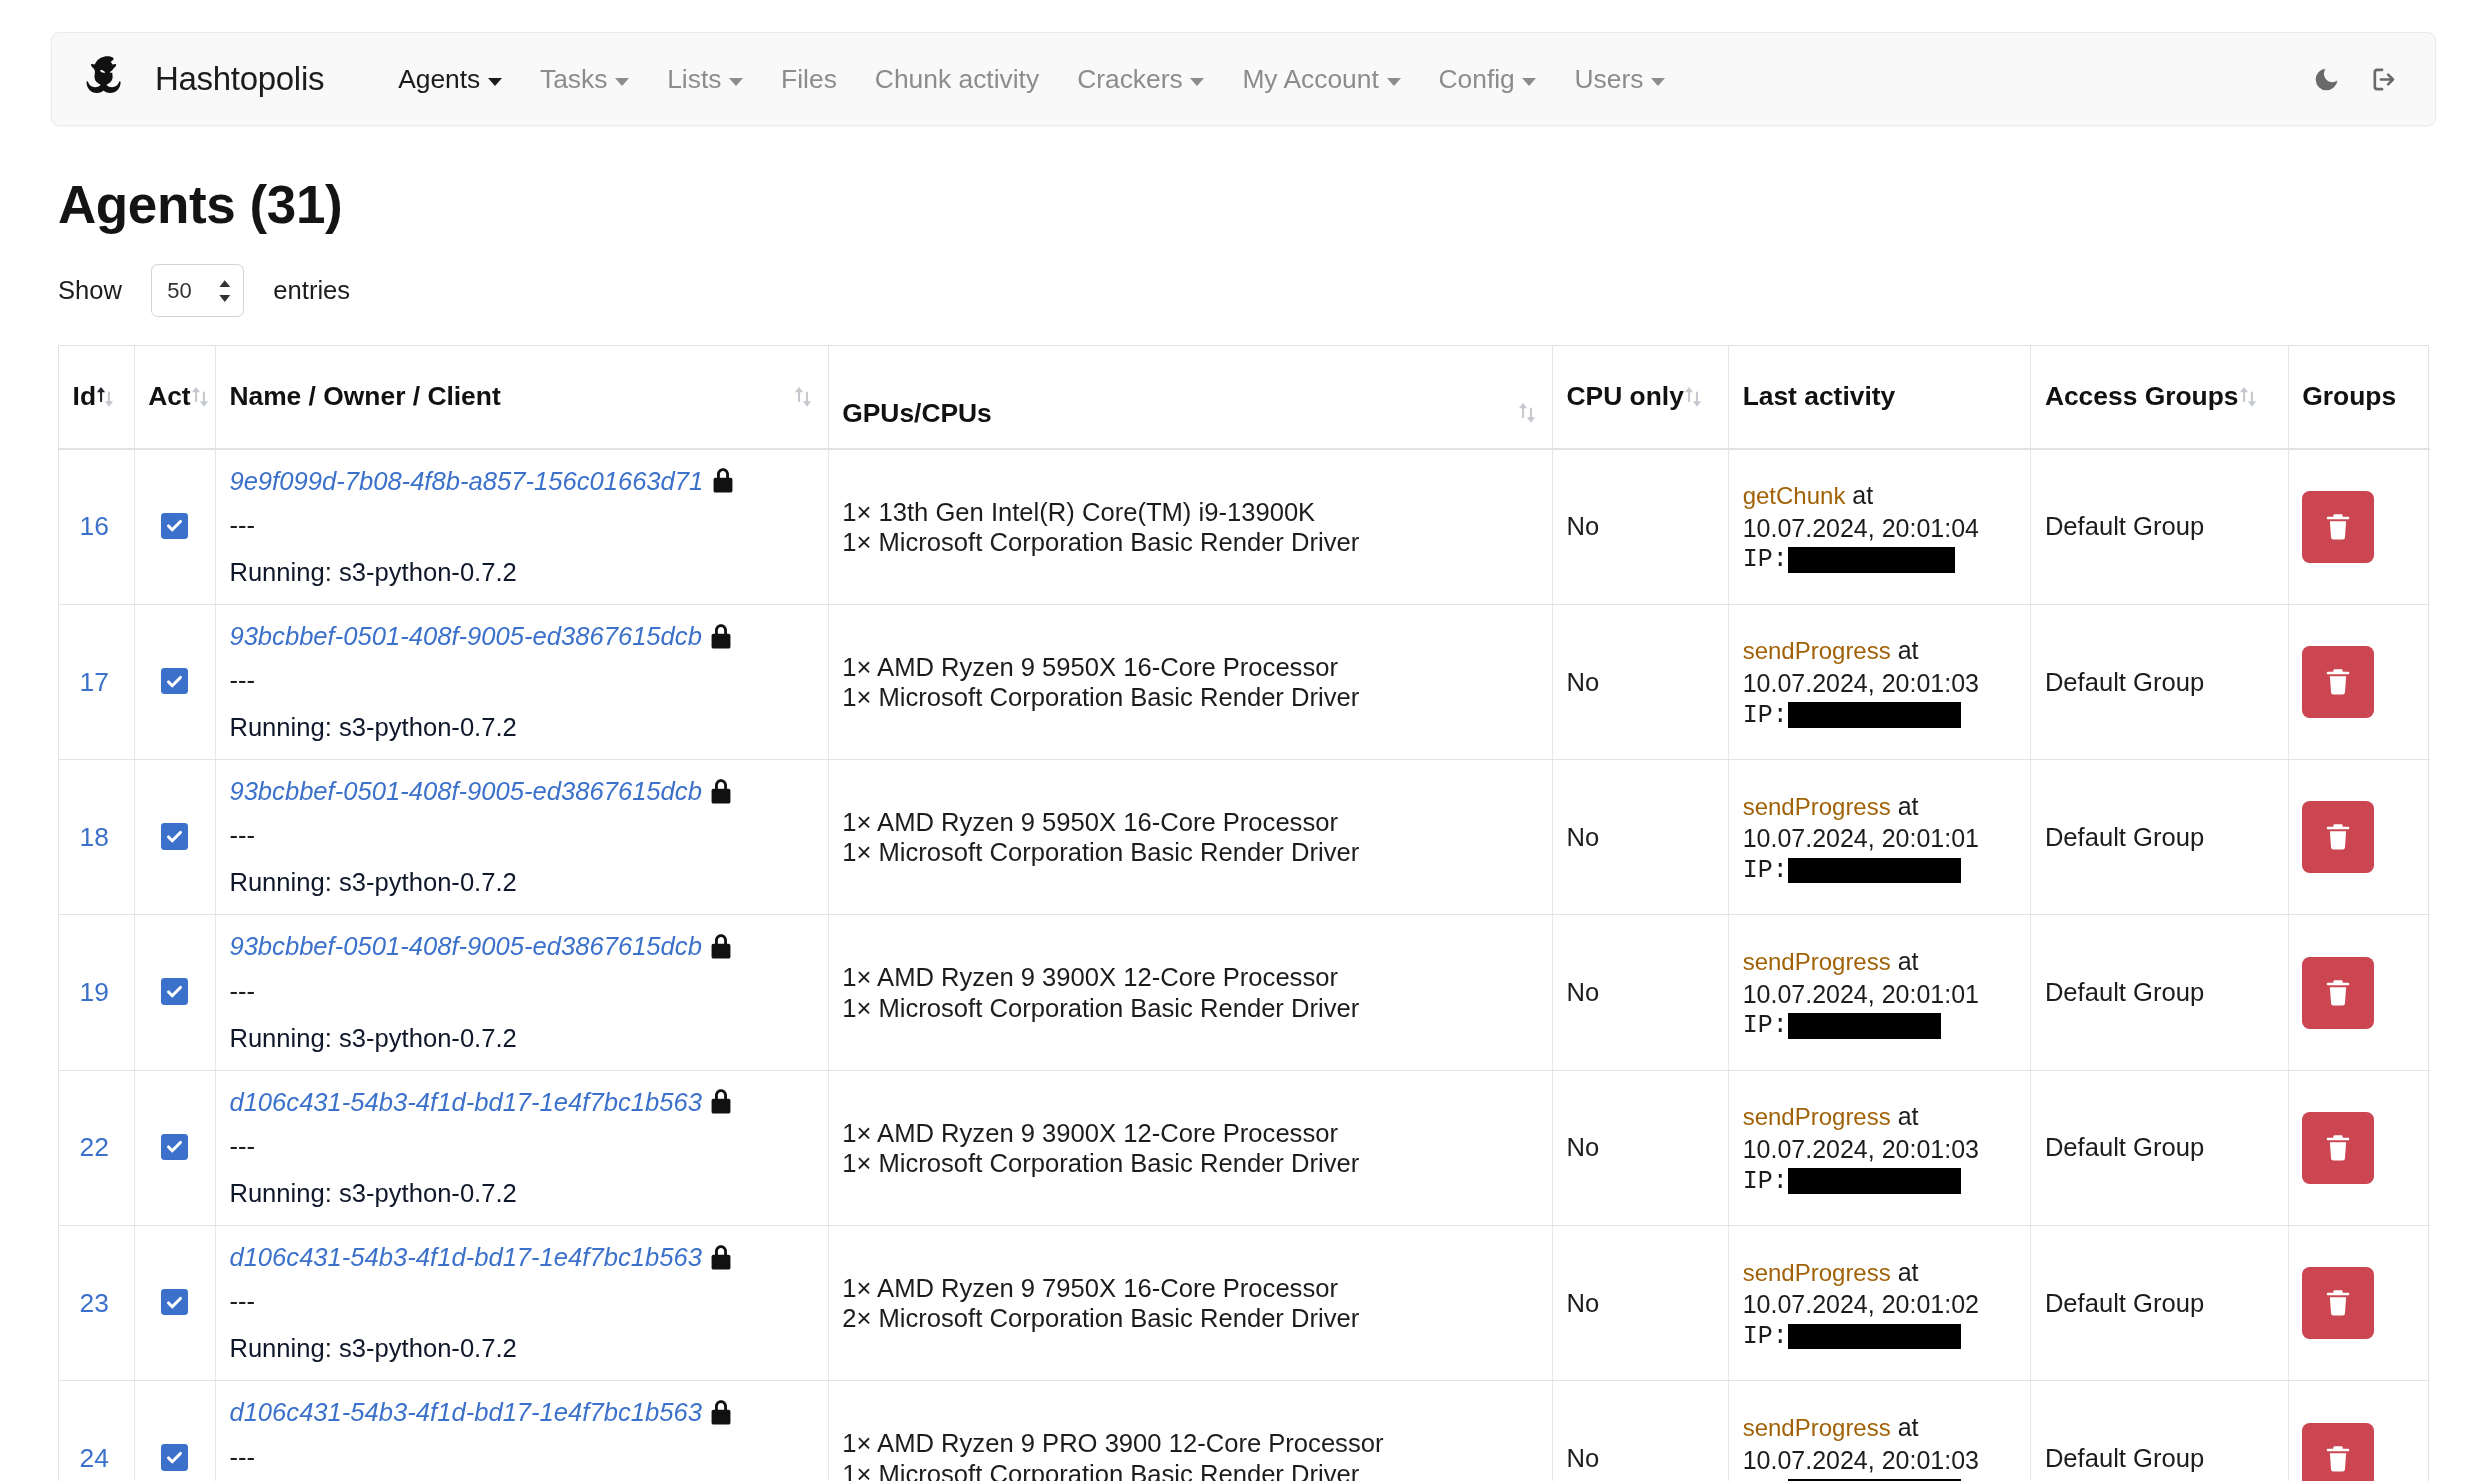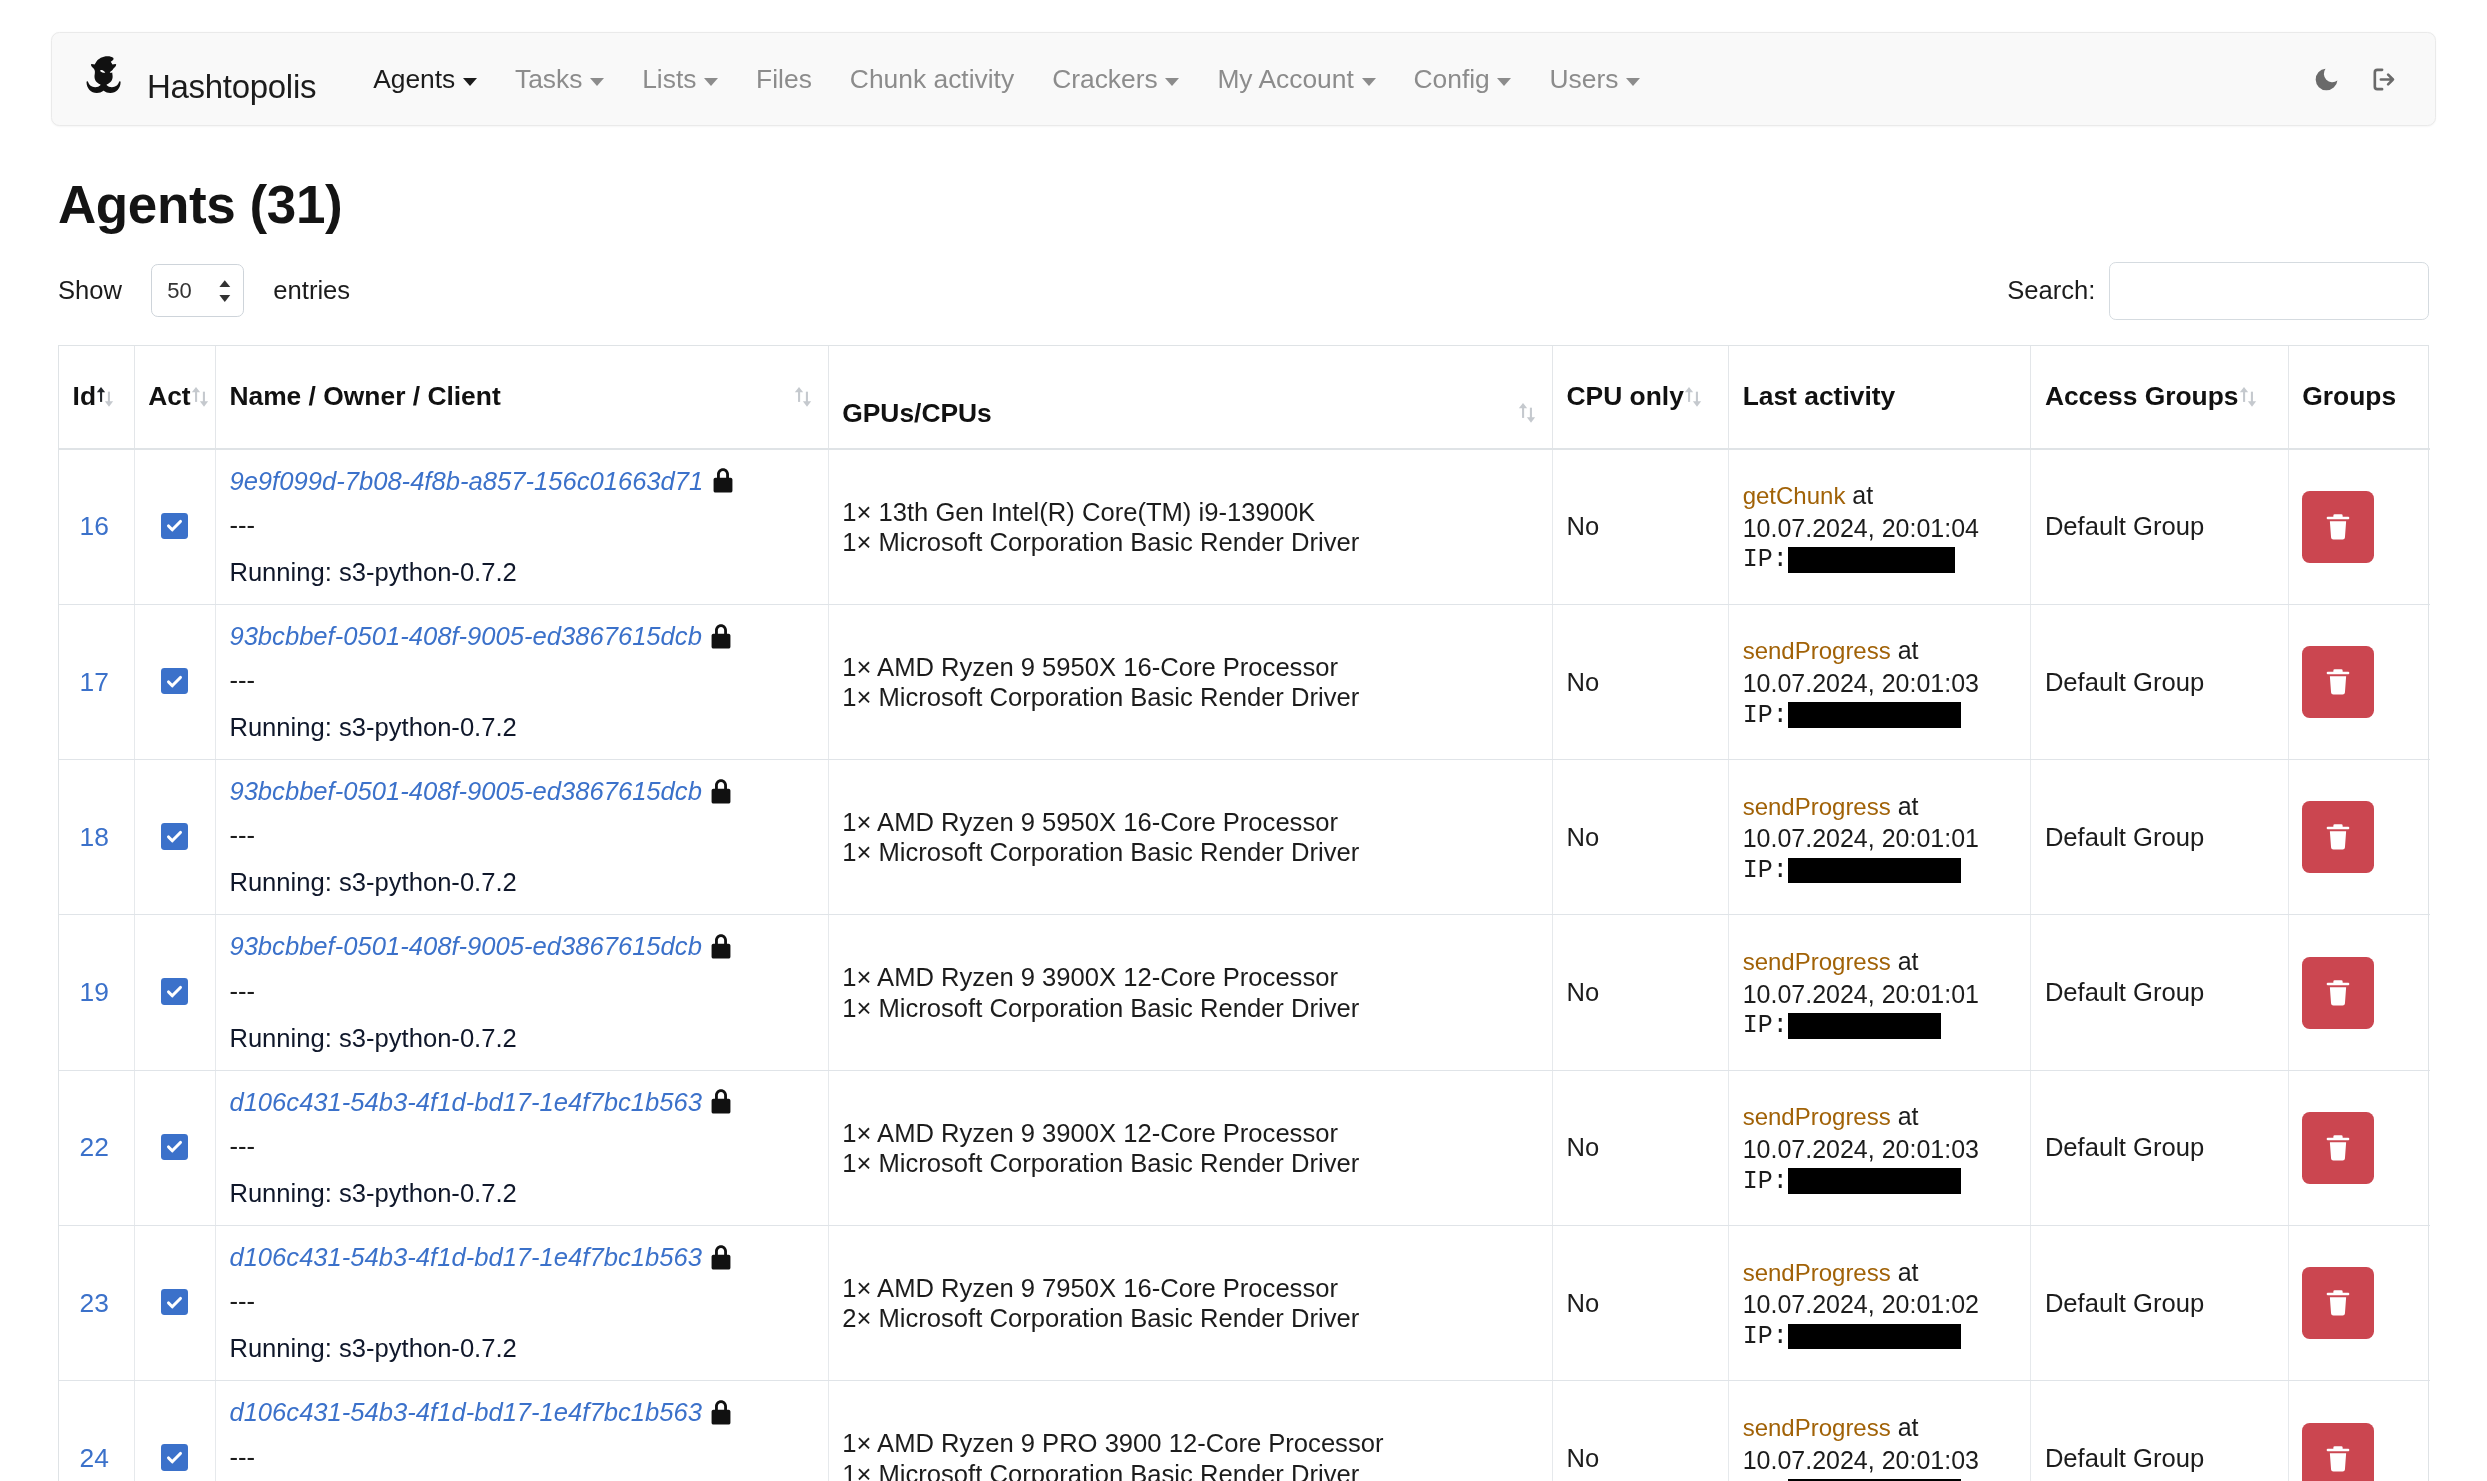--- a/index.html
+++ b/index.html
@@ -15,21 +15,21 @@
     margin: 32px 51px 0 51px;
     height: 94px;
     background: #f9f9f9;
     border: 0.9px solid #eaeaea;
     border-radius: 8.5px;
     display: flex;
     align-items: center;
     padding: 0 29px;
     box-shadow: 0 0.9px 1.7px rgba(0,0,0,0.04);
   }
-  .brand { display: flex; align-items: flex-end; gap: 13px; margin-right: 38px; }
+  .brand { display: flex; align-items: center; gap: 21px; margin-right: 55px; }
   .brand-logo { width: 53px; height: 53px; display:block; }
   .brand-text { font-size: 33px; color: #1c1c1c; letter-spacing: -0.3px; }
   .nav-items { display: flex; align-items: center; gap: 0; text-align: right; }
   .nav-item {
     display: flex; align-items: center; gap: 7.7px;
     padding: 0 19px;
     font-size: 26.4px;
     color: #8c8c8c;
     cursor: pointer;
     white-space: nowrap;
@@ -234,24 +234,20 @@
   <div class="show-wrap">
     <span>Show</span>
     <span class="select-wrap">
       <select class="length-select" id="length-select"><option value="10">10</option><option value="25">25</option><option value="50" selected="">50</option><option value="100">100</option></select>
       <svg class="select-arrows" width="13.6" height="22" viewBox="0 0 10 16">
         <path fill="currentColor" d="M5 0L9 5H1z"></path>
           <path fill="currentColor" d="M5 16L1 11h8z"></path>
       </svg>
     </span>
     <span>entries</span>
-  </div>
-  <div class="search-wrap">
-    <span class="search-label">Search:</span>
-    <input class="search-input" type="text" placeholder="" style="">
   </div>
 </div>
 
 <div class="table-wrap">
   <table>
     <colgroup>
       <col class="col-id">
         <col class="col-act">
         <col class="col-name">
         <col class="col-gpu">

